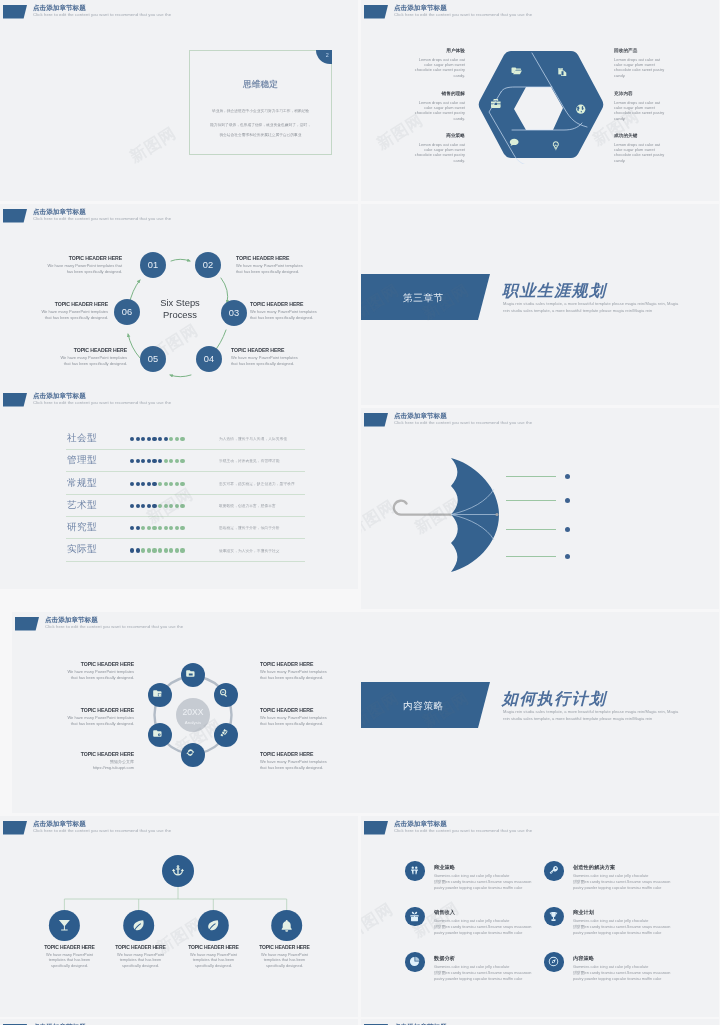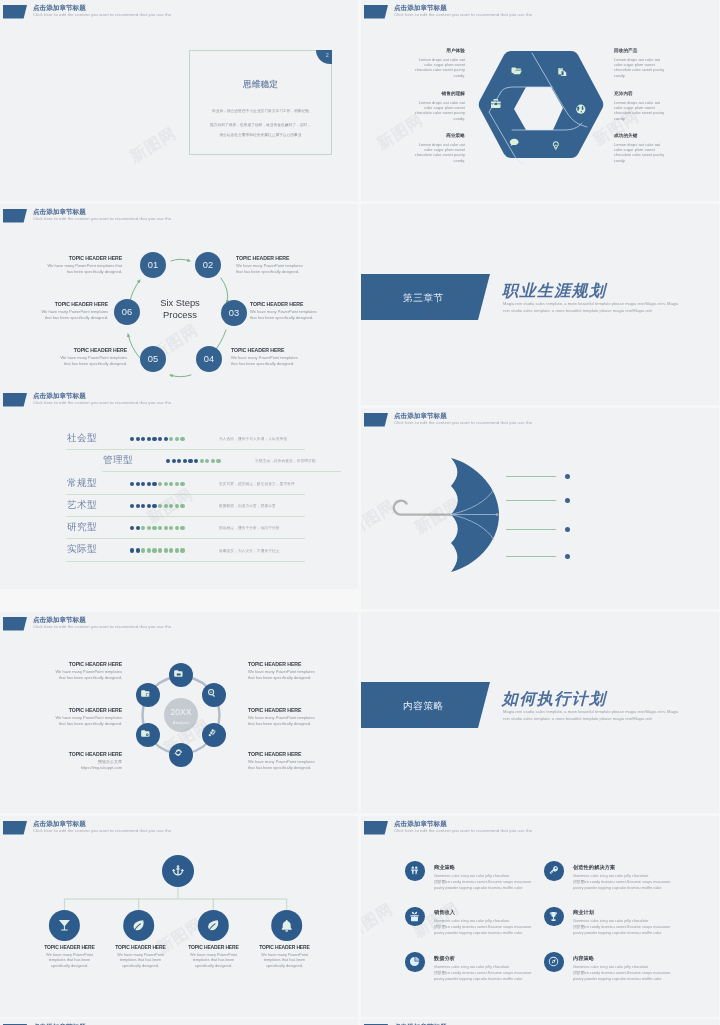--- a/index.html
+++ b/index.html
@@ -244,21 +244,21 @@
             <i class="on" style="left:22.4px"></i>
             <i class="on" style="left:28px"></i>
             <i class="on" style="left:33.599999999999994px"></i>
             <i class="" style="left:39.199999999999996px"></i>
             <i class="" style="left:44.8px"></i>
             <i class="" style="left:50.4px"></i>
           </div>
           <div class="ddesc">为人热情，擅长于与人沟通，人际关系佳</div>
           <div class="dsep"></div>
         </div>
-        <div class="drow" style="top: 61.7px; margin-left: 36px;">
+        <div class="drow" style="top: 61.7px;">
           <div class="dlabel">管理型</div>
           <div class="ddots">
             <i class="on" style="left:0px"></i>
             <i class="on" style="left:5.6px"></i>
             <i class="on" style="left:11.2px"></i>
             <i class="on" style="left:16.799999999999997px"></i>
             <i class="on" style="left:22.4px"></i>
             <i class="on" style="left:28px"></i>
             <i class="" style="left:33.599999999999994px"></i>
             <i class="" style="left:39.199999999999996px"></i>
@@ -383,21 +383,21 @@
           <div class="uline"></div>
           <div class="udot"></div>
         </div>
       </div>
   <div class="wmwrap">
     <div class="wm" style="left:-14px;top:100px">新图网</div>
     <div class="wm" style="left:52px;top:98px">新图网</div>
   </div>
 </div>
 
-<div class="slide" style="left:0;top:612px">
+<div class="slide" style="left:12px;top:612px">
   <div class="hdr">
     <div class="tag"></div>
     <div class="t1">点击添加章节标题</div>
     <div class="t2">Click here to edit the content you want to recommend  that you use the</div>
   </div>
   <svg width="110" height="110" viewBox="0 0 110 110" style="position:absolute;left:126px;top:48px">
     <circle cx="55" cy="55" r="38.5" fill="none" stroke="#b3bcc7" stroke-width="2.4"></circle>
     <circle cx="55" cy="55" r="17" fill="#c6cbd2"></circle>
     <text x="55" y="55" font-family="Liberation Sans, sans-serif" font-size="8.6" fill="#eef1f5" text-anchor="middle">20XX</text>
     <text x="55" y="63.5" font-family="Liberation Sans, sans-serif" font-size="4.4" fill="#eef1f5" text-anchor="middle">Analysis</text>

